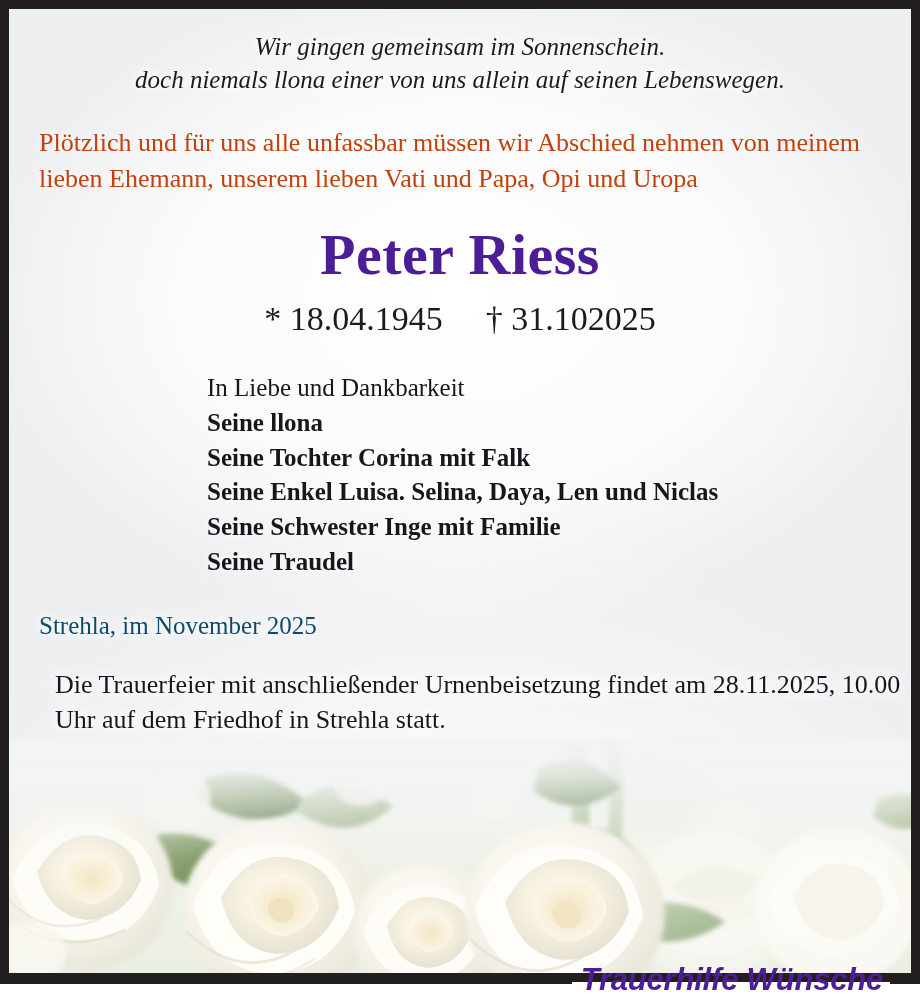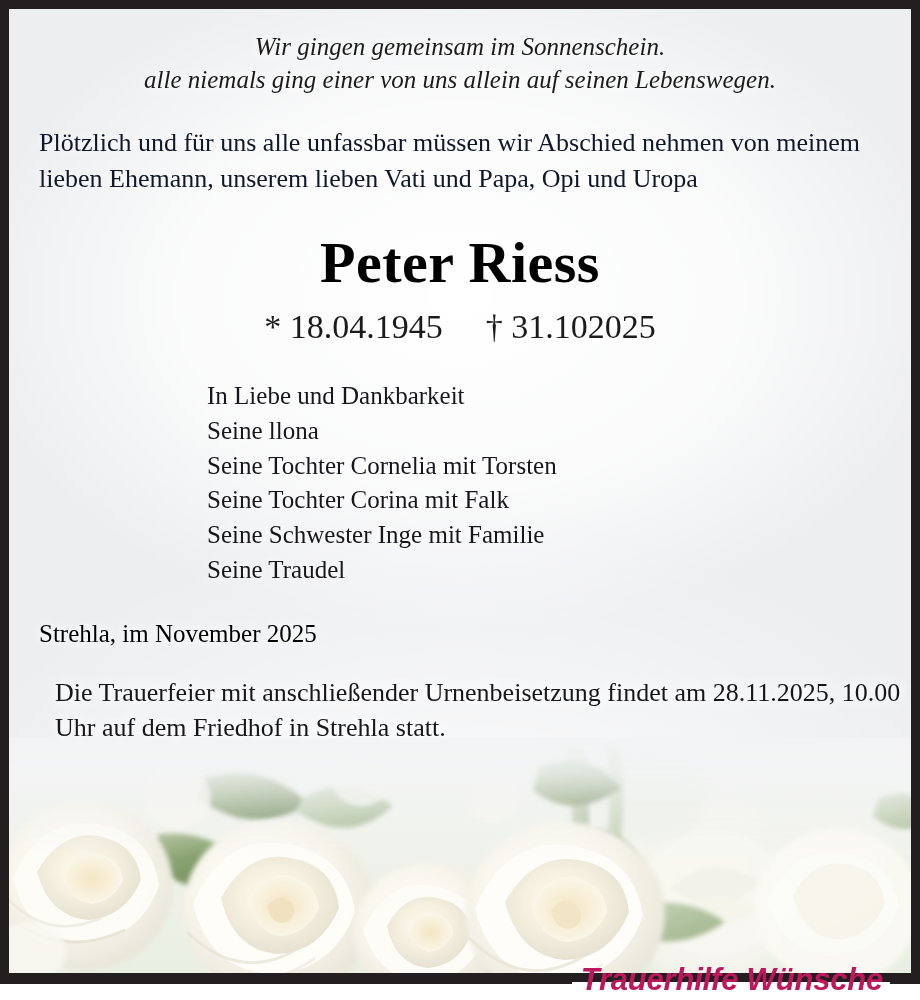--- a/index.html
+++ b/index.html
@@ -80,59 +80,59 @@
     color: #1c1b1b;
     padding-top: 22px;
     text-shadow: 0 0 9px #ffffff, 0 0 16px #ffffff;
   }
   .poem div { white-space: nowrap; }
 
   .lede {
     margin: 29px 0 0 30px;
     font-size: 26px;
     line-height: 1.37;
-    color: #0f172a;
+    color: #c2410c;
     max-width: 852px;
     text-shadow: 0 0 8px #ffffff;
   }
 
   .name {
     text-align: center;
     font-weight: bold;
     font-size: 58px;
     line-height: 1;
     letter-spacing: 0.5px;
-    color: #000000;
-    margin-top: 38px;
+    color: #4c1d95;
+    margin-top: 30px;
     text-shadow: 0 0 10px #ffffff;
   }
 
   .dates {
     text-align: center;
     font-size: 34px;
     color: #1c1b1b;
     margin-top: 16px;
     text-shadow: 0 0 8px #ffffff;
   }
   .dates .gap { display: inline-block; width: 26px; }
 
   .family {
     margin: 33px 18px 0 198px;
     font-size: 25px;
     line-height: 1.39;
     color: #17161a;
     text-shadow: 0 0 8px #ffffff;
   }
   .family .intro { font-weight: normal; }
-  .family .member { font-weight: normal; }
+  .family .member { font-weight: bold; }
 
   .place {
     margin: 32px 16px 0 30px;
     font-size: 25px;
-    color: #000000;
+    color: #0c4a6e;
     text-shadow: 0 0 9px #ffffff, 0 0 14px #ffffff;
   }
 
   .ceremony {
     margin: 28px 0 0 46px;
     font-size: 26px;
     line-height: 1.34;
     color: #17161a;
     max-width: 860px;
     text-shadow: 0 0 9px #ffffff, 0 0 16px #ffffff, 0 0 22px #ffffff;
@@ -154,21 +154,21 @@
     height: 9px;
     background: #231f20;
     margin-bottom: 2px;
   }
   .brand {
     font-family: "Liberation Sans", "DejaVu Sans", sans-serif;
     font-weight: bold;
     font-style: italic;
     font-size: 31px;
     letter-spacing: -0.2px;
-    color: #be185d;
+    color: #4c1d95;
     padding: 0 7px 0 9px;
     white-space: nowrap;
   }
   .rule-right {
     width: 30px;
     height: 9px;
     background: #231f20;
     margin-bottom: 2px;
   }
 </style>
@@ -308,40 +308,40 @@
 
         <rect x="0" y="0" width="902" height="235" fill="#ffffff" opacity="0.12"></rect>
       </svg>
       <div class="floral-fade"></div>
     </div>
 
     <div class="content">
 
       <div class="poem">
         <div>Wir gingen gemeinsam im Sonnenschein.</div>
-        <div>alle niemals ging einer von uns allein auf seinen Lebenswegen.</div>
+        <div>doch niemals llona einer von uns allein auf seinen Lebenswegen.</div>
       </div>
 
       <p class="lede">Plötzlich und für uns alle unfassbar müssen wir Abschied nehmen von meinem lieben Ehemann, unserem lieben Vati und Papa, Opi und Uropa</p>
 
       <div class="name">Peter Riess</div>
 
       <div class="dates">
         <span>*</span>
         <span>18.04.1945</span>
         <span class="gap"></span>
         <span>†</span>
         <span>31.102025</span>
       </div>
 
       <div class="family">
         <div class="intro">In Liebe und Dankbarkeit</div>
         <div class="member">Seine llona</div>
-        <div class="member">Seine Tochter Cornelia mit Torsten</div>
         <div class="member">Seine Tochter Corina mit Falk</div>
+        <div class="member">Seine Enkel Luisa. Selina, Daya, Len und Niclas</div>
         <div class="member">Seine Schwester Inge mit Familie</div>
         <div class="member">Seine Traudel</div>
       </div>
 
       <div class="place">Strehla, im November 2025</div>
 
       <p class="ceremony">Die Trauerfeier mit anschließender Urnenbeisetzung findet am 28.11.2025, 10.00 Uhr auf dem Friedhof in Strehla statt.</p>
 
     </div>
   </div>

